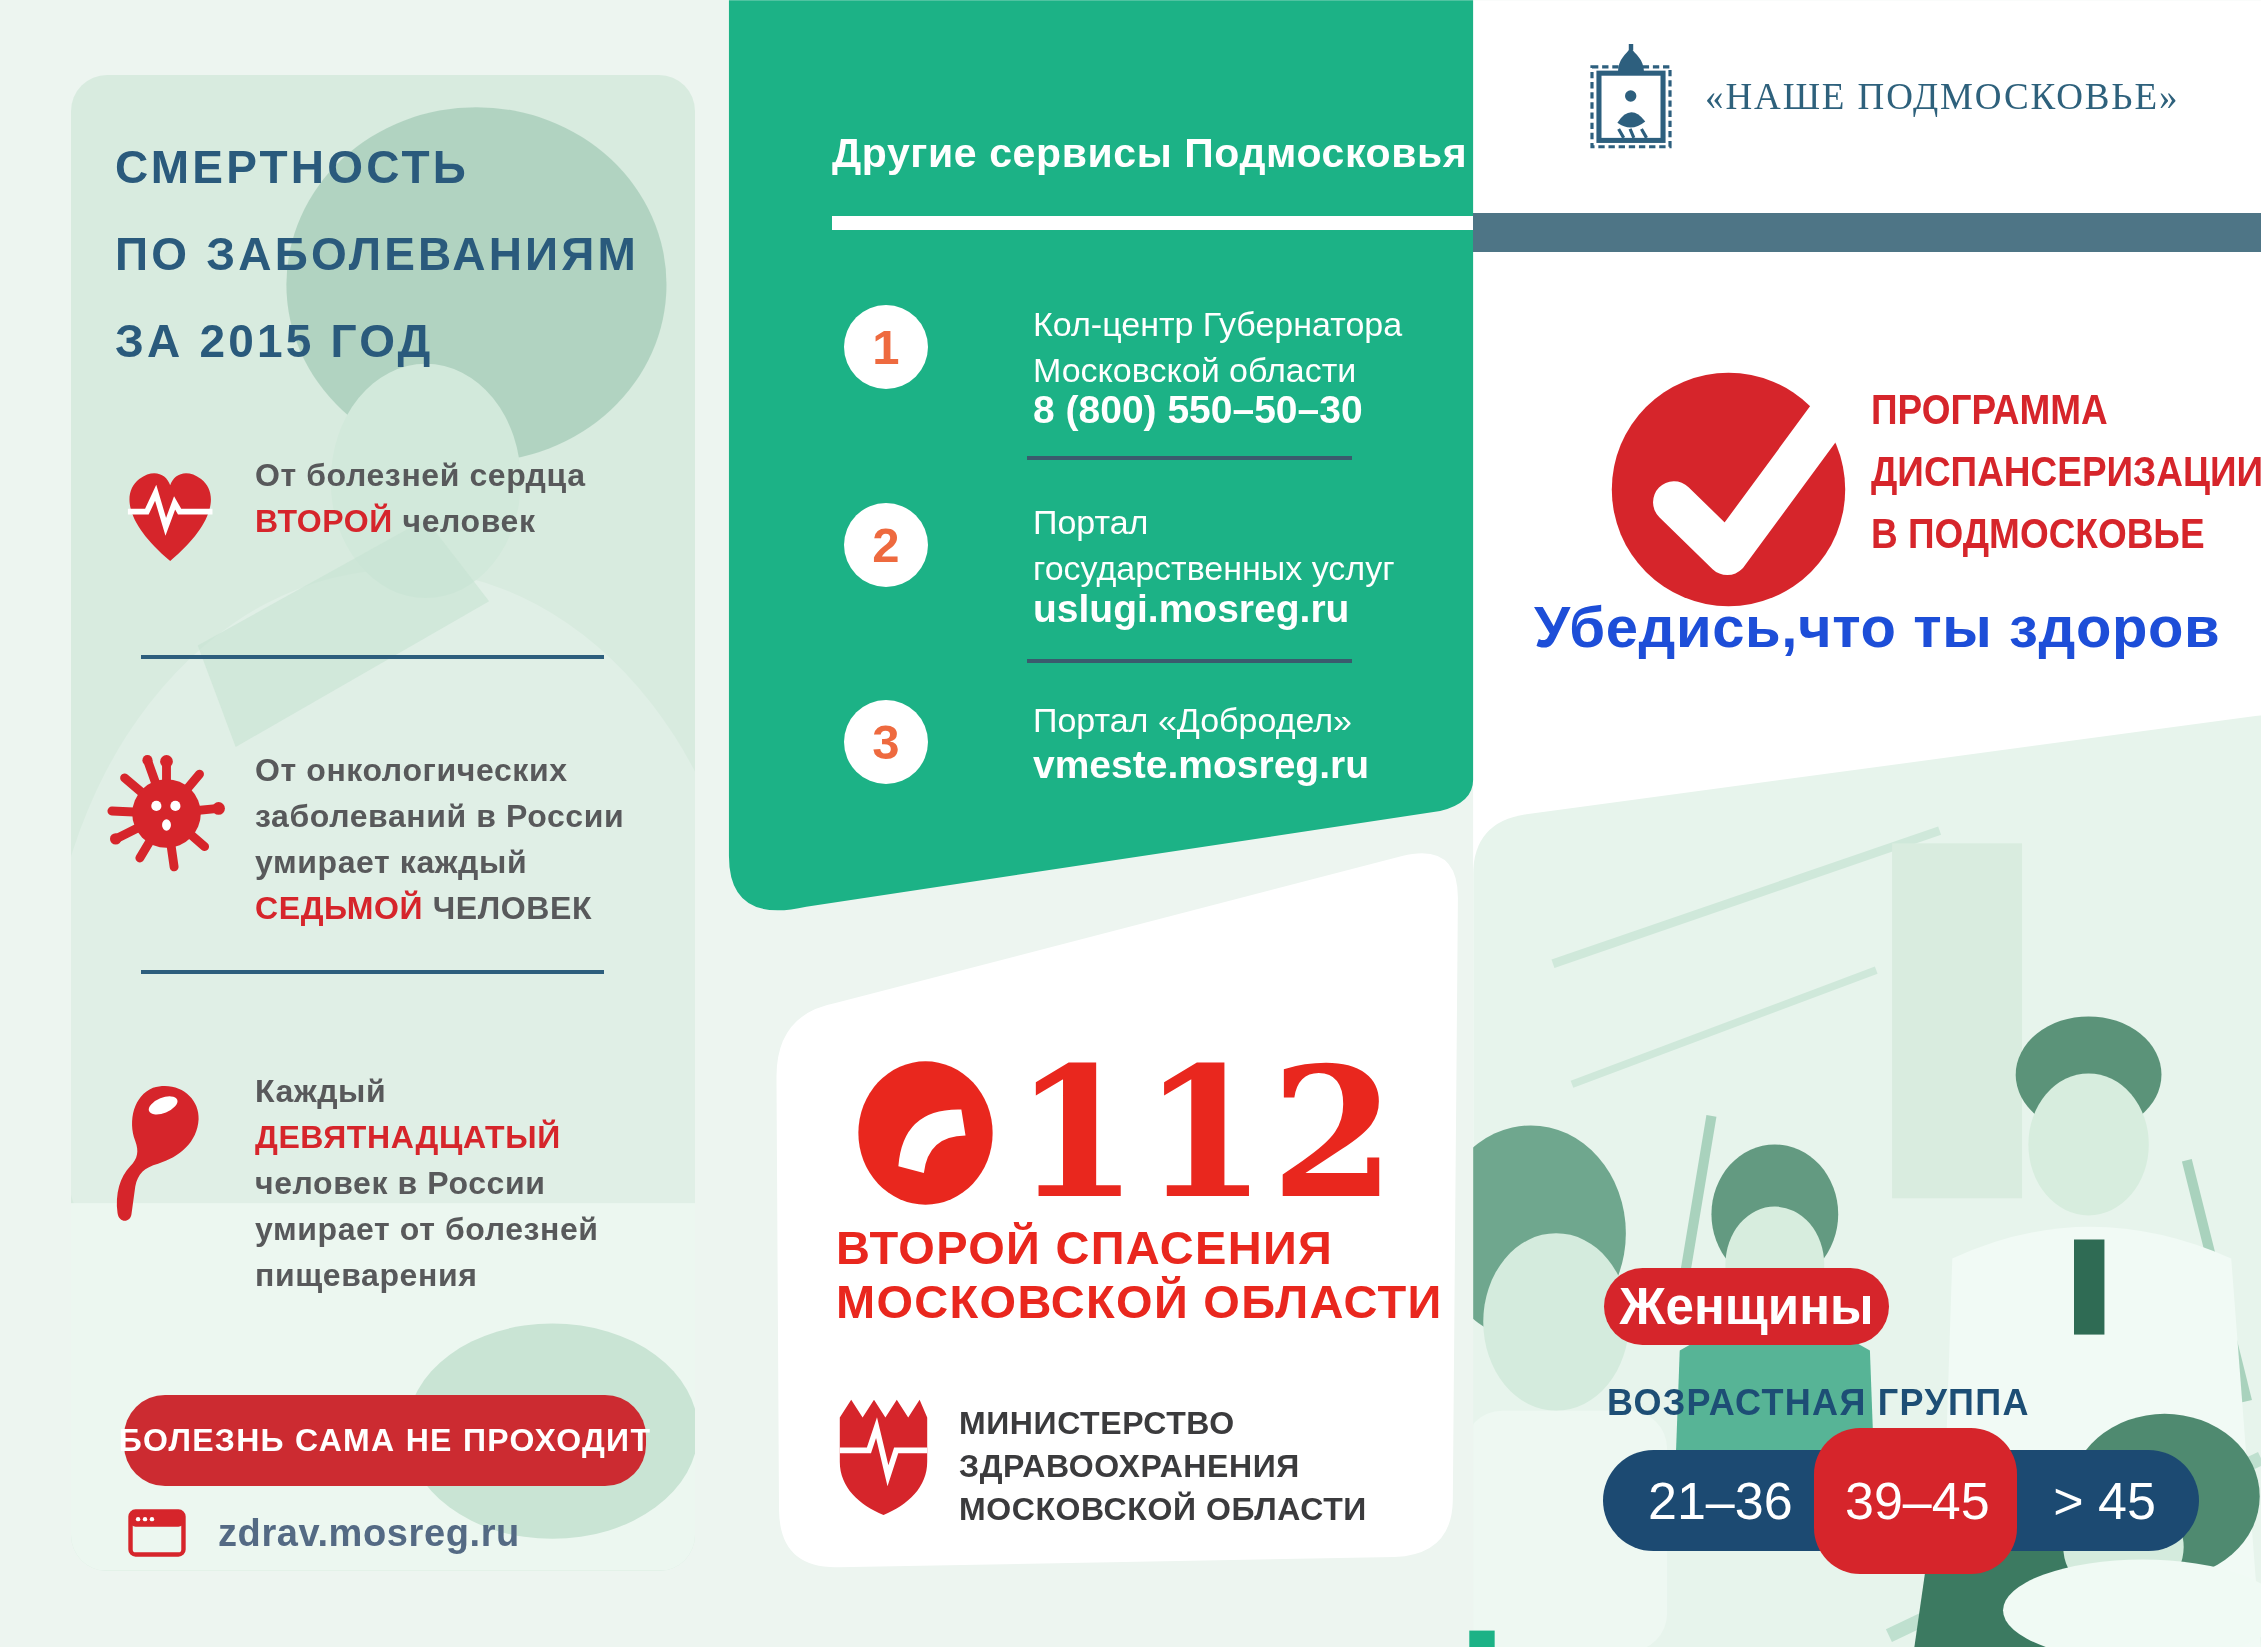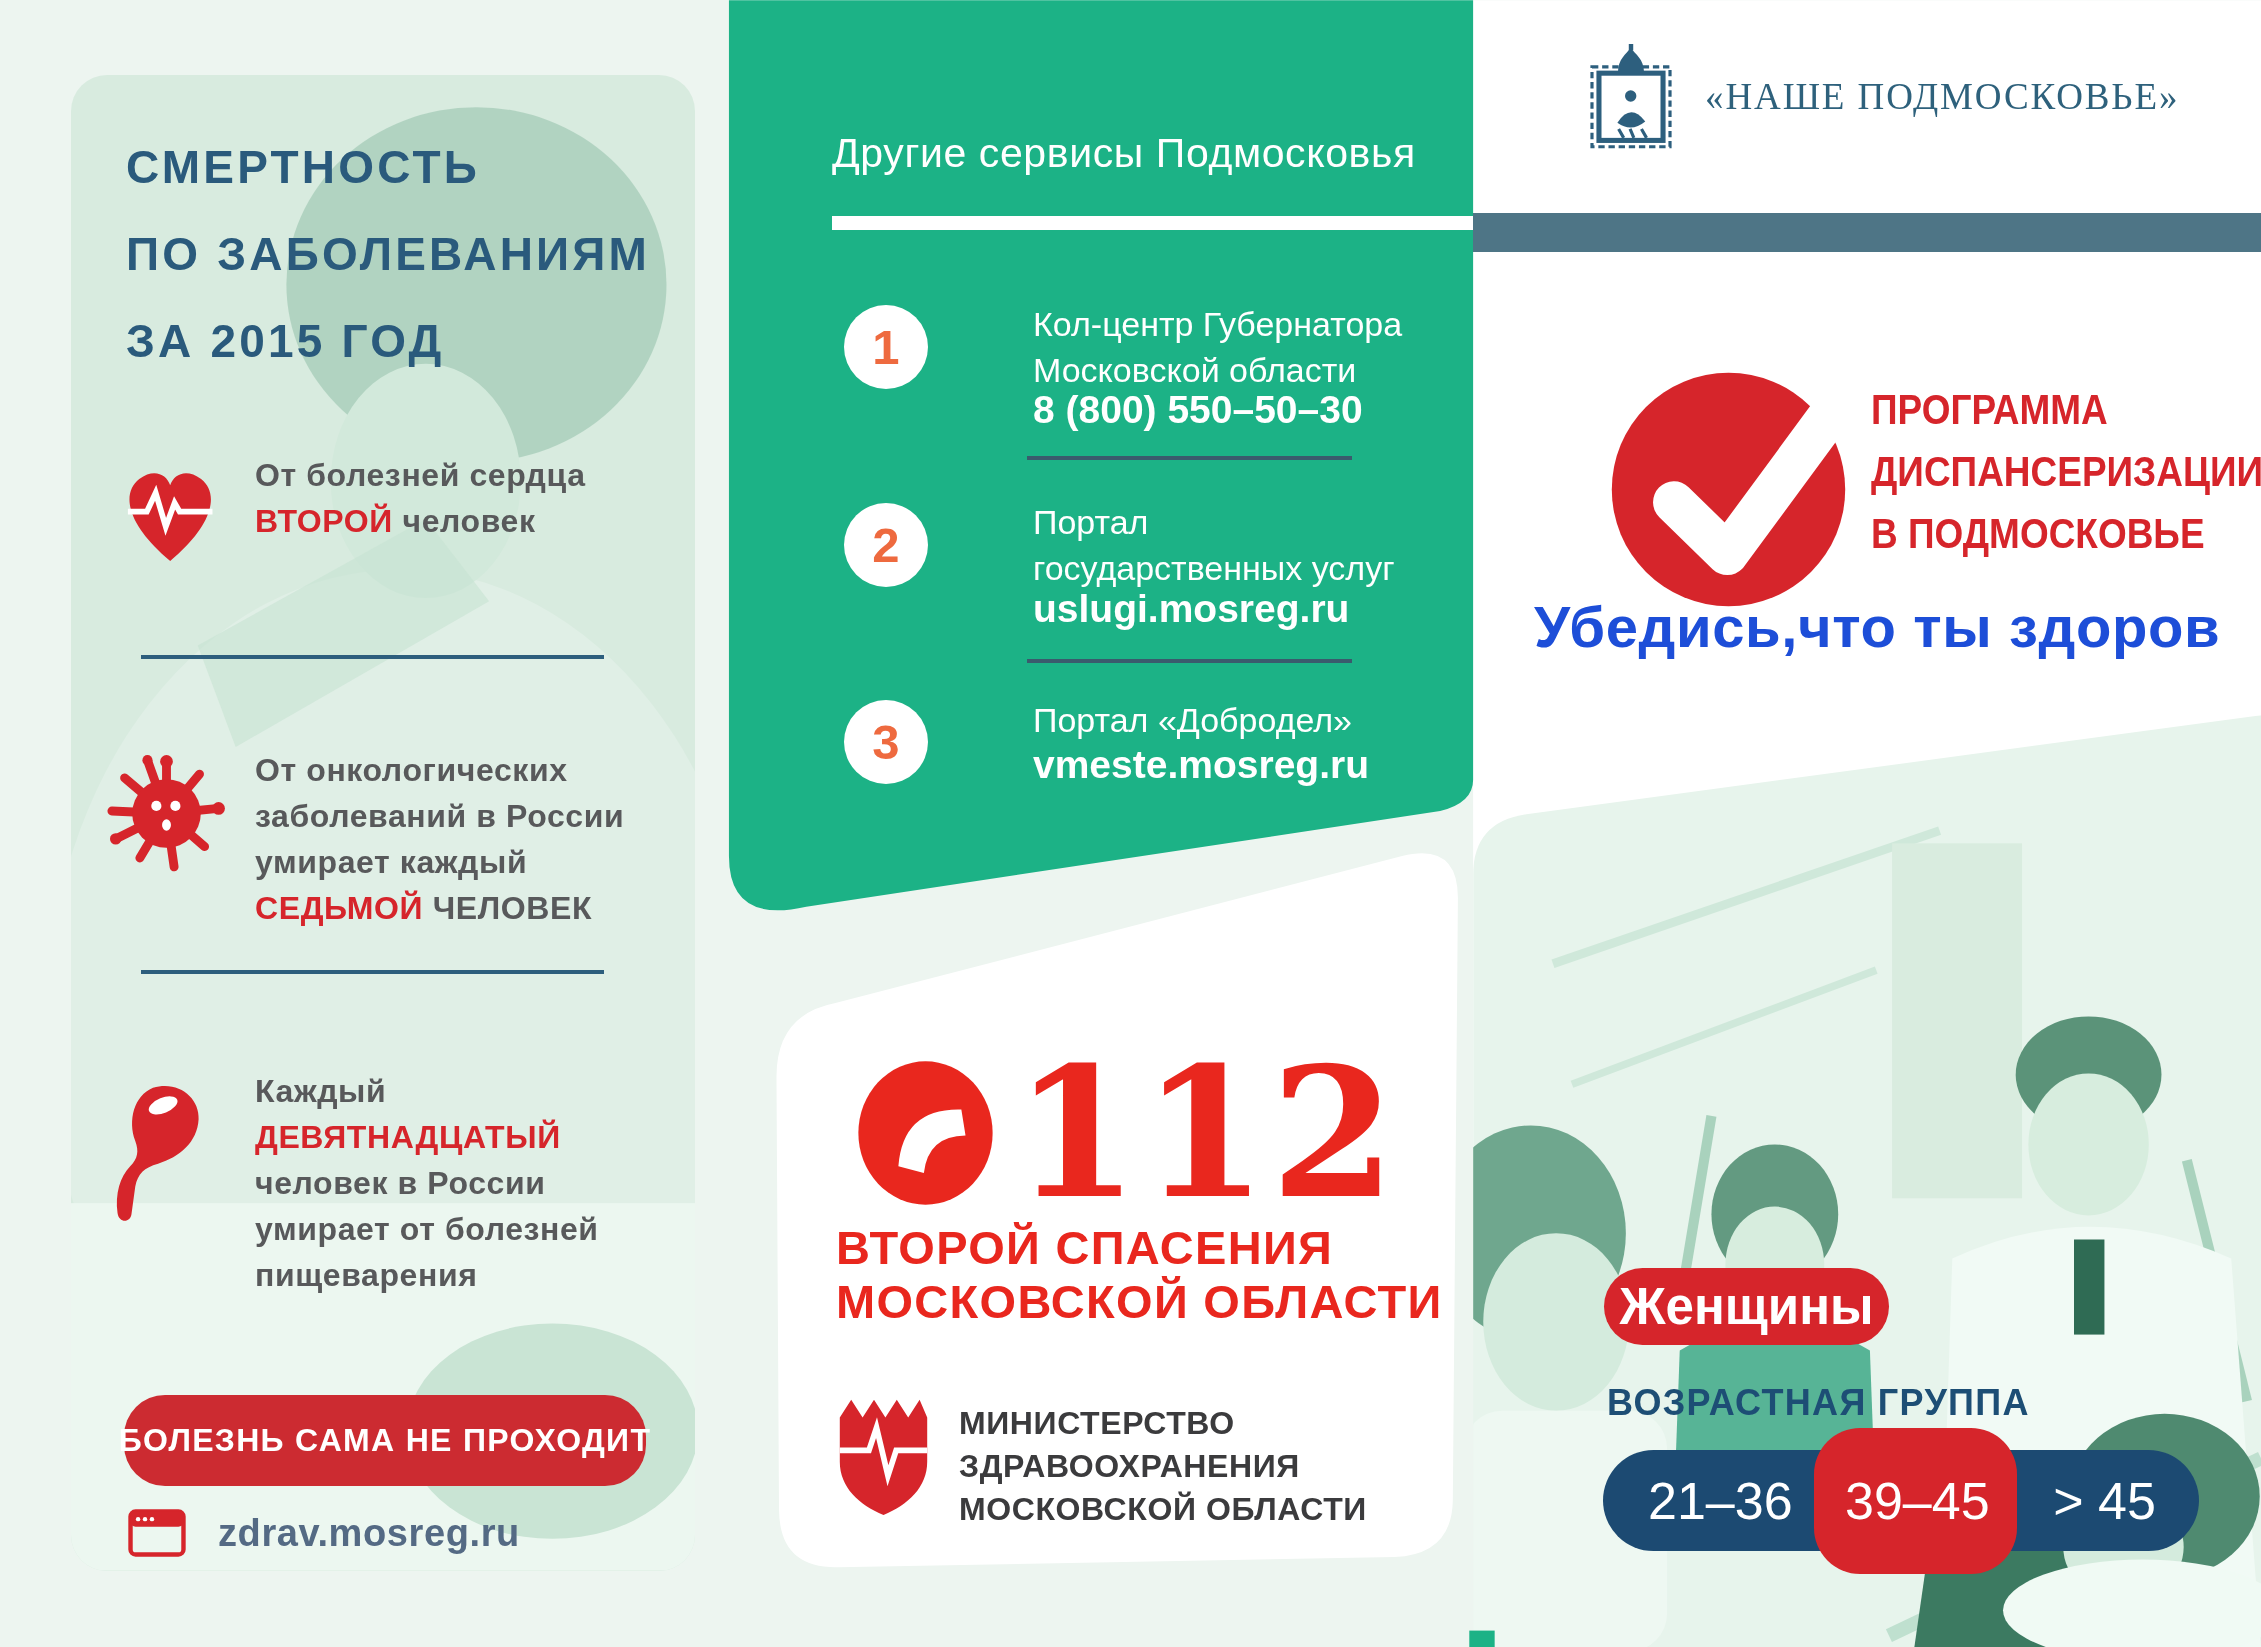--- a/index.html
+++ b/index.html
@@ -4,32 +4,32 @@
 <style>
   html,body{margin:0;padding:0;background:#edf5f0;}
   .page{position:relative;width:2261px;height:1648px;background:#edf5f0;overflow:hidden;
         font-family:"Liberation Sans",sans-serif;}
   .abs{position:absolute;}
   svg{display:block;}
   
   .left-panel{left:71px;top:75px;width:624px;height:1496px;border-radius:36px;
               background:#d8ebdf;overflow:hidden;}
   .lp-content{position:absolute;inset:0;z-index:3;}
-  .lp-title{left:55px;top:49px;font-size:46px;font-weight:bold;color:#2a5a7c;
+  .lp-title{left:44px;top:49px;font-size:46px;font-weight:bold;color:#2a5a7c;
             letter-spacing:3.2px;line-height:87px;white-space:nowrap;}
   .fact{color:#58595b;font-weight:bold;font-size:32px;line-height:46px;letter-spacing:0.6px;}
   .fact .em{color:#d6252b;}
   .lp-divider{height:3.8px;background:#2d5e7d;}
   .warn-btn{left:53px;top:1320px;width:522px;height:91px;border-radius:41px;background:#cc2b31;
             color:#fff;font-weight:bold;font-size:32px;letter-spacing:1.3px;
             display:flex;align-items:center;justify-content:center;white-space:nowrap;}
   .site-row{left:57px;top:1434px;display:flex;align-items:center;gap:32px;}
   .site-link{color:#546a84;font-weight:bold;font-size:38px;letter-spacing:0.6px;}
   
-  .svc-heading{left:832px;top:130px;font-size:41px;font-weight:normal;color:#fff;letter-spacing:0.6px;z-index:4;}
+  .svc-heading{left:832px;top:130px;font-size:41px;font-weight:bold;color:#fff;letter-spacing:0.6px;z-index:4;}
   .svc-bar{left:832px;top:216px;width:641px;height:14px;background:#fff;z-index:4;}
   .num-circle{width:84px;height:84px;border-radius:50%;background:#fff;z-index:4;
               display:flex;align-items:center;justify-content:center;
               color:#ee6a3f;font-size:49px;font-weight:bold;}
   .svc-text{color:#fff;font-size:34px;line-height:46px;z-index:4;}
   .svc-bold{color:#fff;font-size:39px;font-weight:bold;z-index:4;white-space:nowrap;}
   .svc-divider{height:3.8px;background:#3a5b6d;z-index:4;}
   
   .phone-112{left:1014px;top:1028px;font-family:"DejaVu Serif",serif;font-weight:bold;
              font-size:179px;color:#e9271e;z-index:4;letter-spacing:3.8px;}

